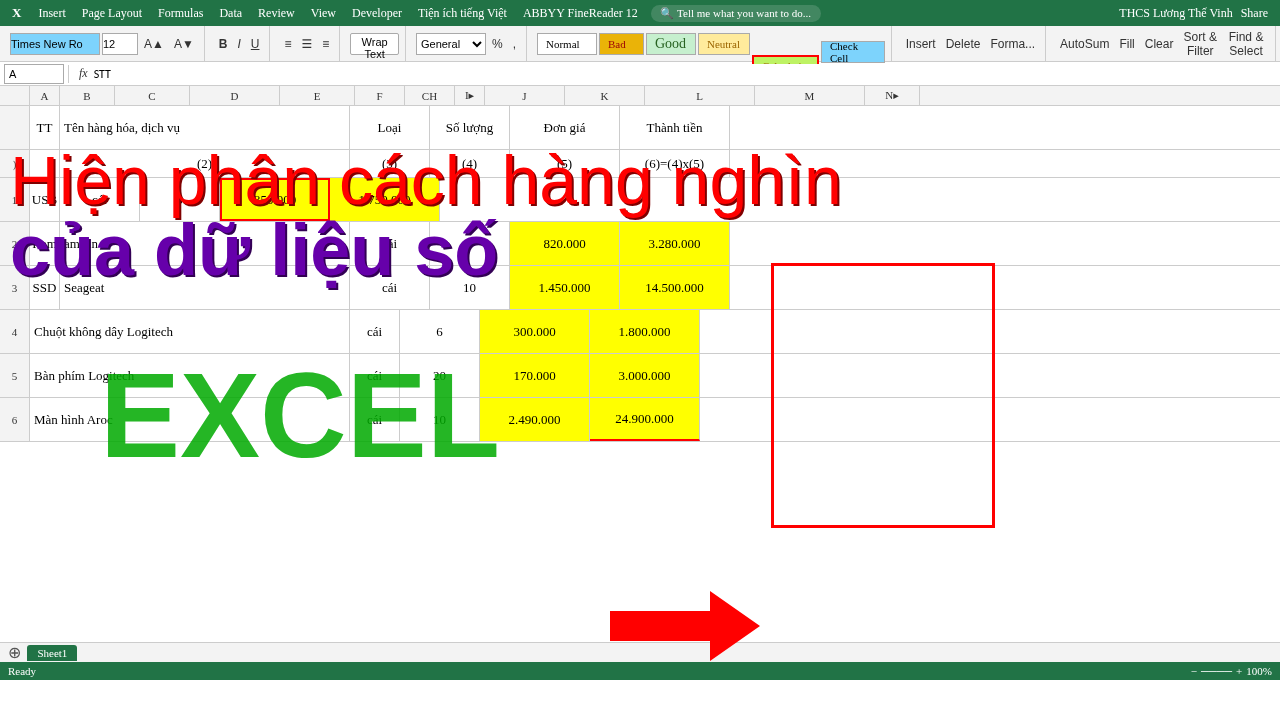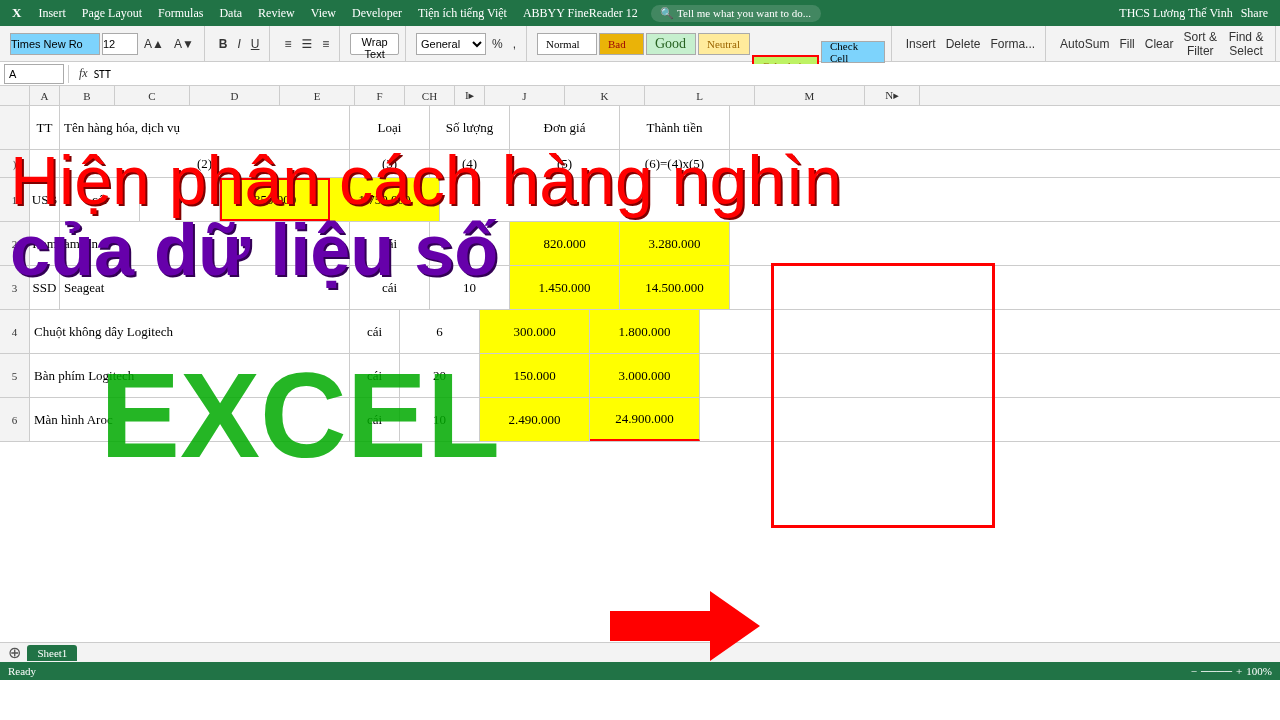--- a/index.html
+++ b/index.html
@@ -548,21 +548,21 @@
       <div class="cell" style="width:80px;">6</div>
       <div class="cell cell-yellow" style="width:110px;">300.000</div>
       <div class="cell cell-yellow" style="width:110px;">1.800.000</div>
     </div>
 
     <div class="sheet-row" style="height:44px;">
       <div class="row-num">5</div>
       <div class="cell cell-left" style="width:320px;">Bàn phím Logitech</div>
       <div class="cell" style="width:50px;">cái</div>
       <div class="cell" style="width:80px;">20</div>
-      <div class="cell cell-yellow" style="width:110px;">150.000</div>
+      <div class="cell cell-yellow" style="width:110px;">170.000</div>
       <div class="cell cell-yellow" style="width:110px;">3.000.000</div>
     </div>
 
     <div class="sheet-row" style="height:44px;">
       <div class="row-num">6</div>
       <div class="cell cell-left" style="width:320px;">Màn hình Aroc</div>
       <div class="cell" style="width:50px;">cái</div>
       <div class="cell" style="width:80px;">10</div>
       <div class="cell cell-yellow" style="width:110px;">2.490.000</div>
       <div class="cell cell-yellow" style="width:110px; border-bottom: 2px solid red;">24.900.000</div>

